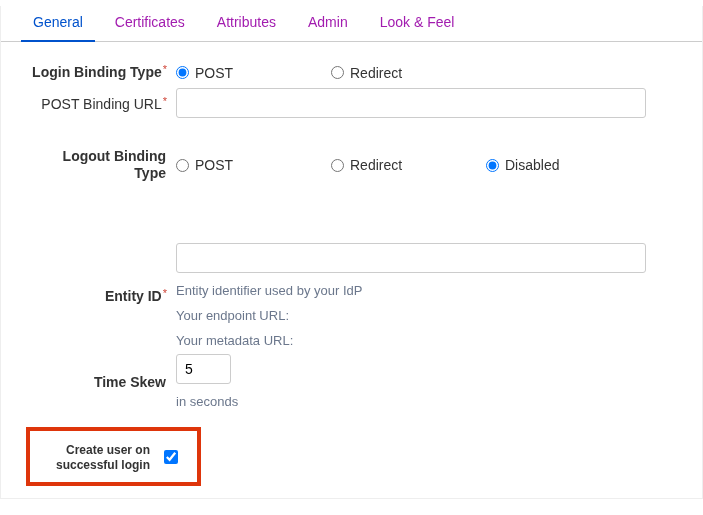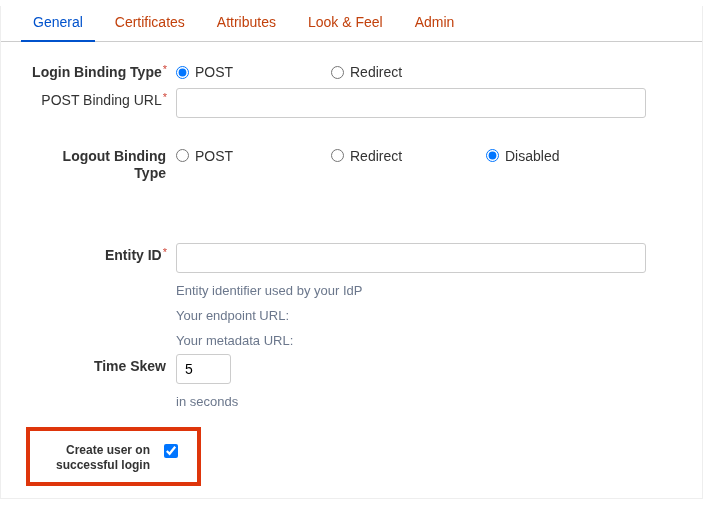--- a/index.html
+++ b/index.html
@@ -29,38 +29,38 @@
   
   .tabs {
     display: flex;
     border-bottom: 1px solid var(--tab-border);
     padding: 0 20px;
     gap: 8px;
     margin-top: 6px;
   }
   .tab {
     padding: 8px 12px 10px;
-    color: #c2410c;
+    color: #a21caf;
     cursor: pointer;
     border-bottom: 2px solid transparent;
     margin-bottom: -1px;
     font-size: 14px;
   }
   .tab.active {
     color: var(--blue);
     border-bottom-color: var(--blue);
     font-weight: 500;
   }
   
   .form {
     padding: 18px 30px 0 30px;
   }
   .row {
     display: flex;
-    align-items: flex-start;
+    align-items: center;
     margin-bottom: 6px;
   }
   .row.gap-after { margin-bottom: 60px; }
   .row.gap-after-sm { margin-bottom: 26px; }
   .label-col {
     width: 145px;
     text-align: right;
     padding-right: 10px;
     padding-top: 4px;
     font-weight: 700;
@@ -137,22 +137,22 @@
 </style>
 </head>
 <body>
 
 <div class="page">
 
   <div class="tabs">
     <div class="tab active">General</div>
     <div class="tab">Certificates</div>
     <div class="tab">Attributes</div>
+    <div class="tab">Admin</div>
     <div class="tab">Look &amp; Feel</div>
-    <div class="tab">Admin</div>
   </div>
 
   <div class="form">
 
     <div class="row">
       <div class="label-col">
         <span>Login Binding Type</span><span class="req">*</span>
       </div>
       <div class="field-col">
         <div class="radio-group">

